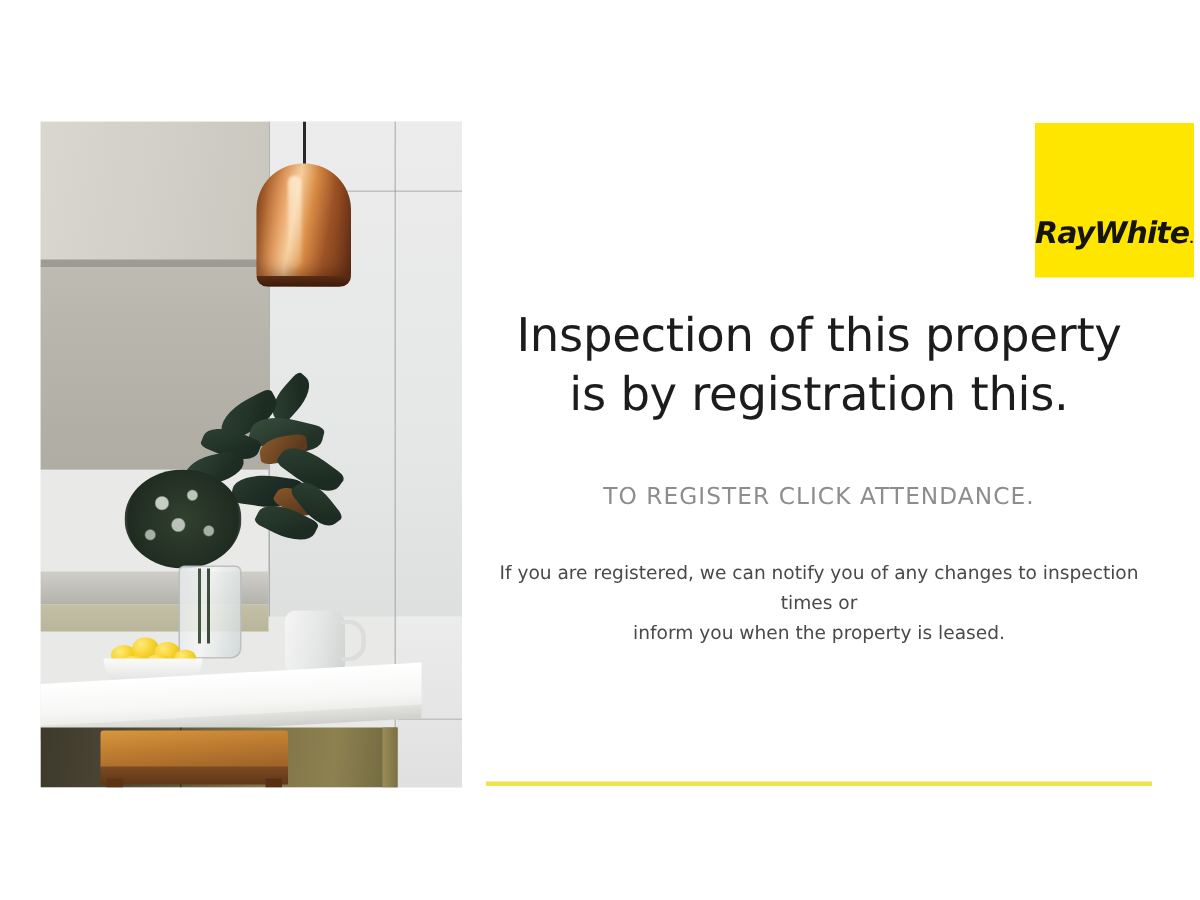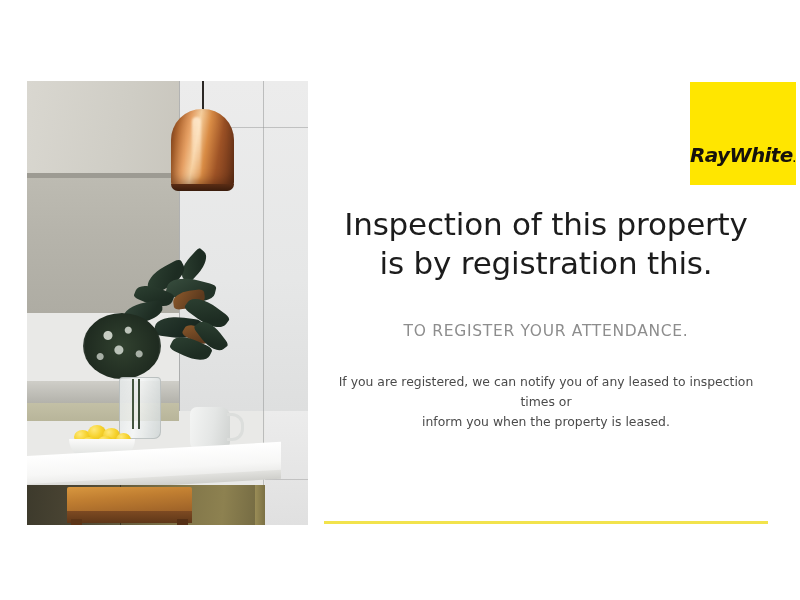--- a/index.html
+++ b/index.html
@@ -441,25 +441,25 @@
   </div>
 
   <div class="content">
 
     <div class="headline">
       <div>Inspection of this property</div>
       <div>is by registration this.</div>
     </div>
 
     <div class="subblock">
-      <div class="subline">TO REGISTER YOUR ATTENDANCE.</div>
+      <div class="subline">TO REGISTER CLICK ATTENDANCE.</div>
     </div>
 
     <div class="fineprint">
-      <div>If you are registered, we can notify you of any leased to inspection times or</div>
+      <div>If you are registered, we can notify you of any changes to inspection times or</div>
       <div>inform you when the property is leased.</div>
     </div>
 
   </div>
 
   <div class="rule"></div>
 
 </div>
 
 </body></html>

